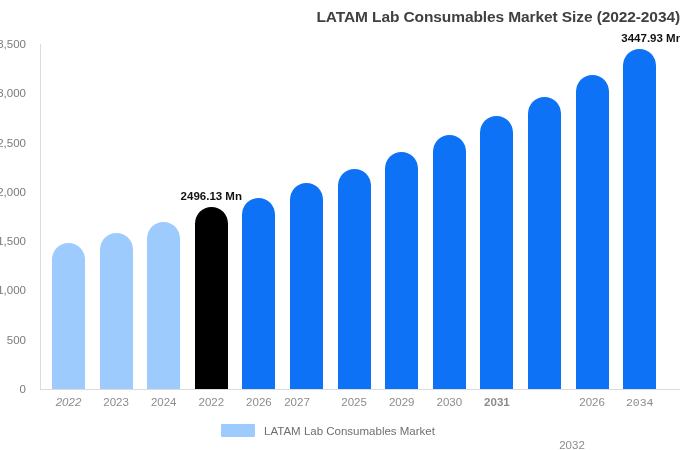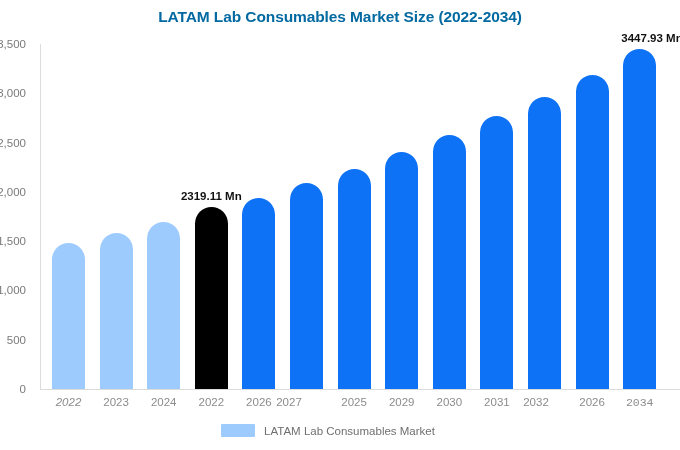--- a/index.html
+++ b/index.html
@@ -7,22 +7,22 @@
     width:680px;height:450px;
     background:#ffffff;
     font-family:"Liberation Sans", sans-serif;
     overflow:hidden;
     position:relative;
   }
   #chart-root{position:absolute;inset:0;}
 
   #chart-title{
     position:absolute;left:0;top:8px;width:680px;
-    text-align:center;
-    font-size:15.5px;font-weight:bold;color:#0369a1;
+    text-align:right;
+    font-size:15.5px;font-weight:bold;color:#404040;
     letter-spacing:-0.1px;
     white-space:nowrap;
   }
 
   
   #plot{
     position:absolute;
     left:40px;top:44px;
     width:640px;height:346px;
   }
@@ -123,36 +123,36 @@
         <div class="bar" style="left: 202.4px; height: 191.229px; background: rgb(13, 114, 245);"></div>
         <div class="bar" style="left: 250px; height: 205.521px; background: rgb(13, 114, 245);"></div>
         <div class="bar" style="left: 297.6px; height: 219.814px; background: rgb(13, 114, 245);"></div>
         <div class="bar" style="left: 345.2px; height: 236.571px; background: rgb(13, 114, 245);"></div>
         <div class="bar" style="left: 392.8px; height: 254.314px; background: rgb(13, 114, 245);"></div>
         <div class="bar" style="left: 440.4px; height: 273.043px; background: rgb(13, 114, 245);"></div>
         <div class="bar" style="left: 488px; height: 291.771px; background: rgb(13, 114, 245);"></div>
         <div class="bar" style="left: 535.6px; height: 313.95px; background: rgb(13, 114, 245);"></div>
         <div class="bar" style="left: 583.2px; height: 339.867px; background: rgb(13, 114, 245);"></div>
       </div>
-  <div class="data-label" style="top: 145.642px; left: 171.3px; transform: translateX(-50%);">2319.11 Mn</div>
+  <div class="data-label" style="top: 145.642px; left: 171.3px; transform: translateX(-50%);">2496.13 Mn</div>
       <div class="data-label" style="top: -11.8674px; left: 574px; transform: translateX(-50%); margin-left: 38px;">3447.93 Mn</div>
     </div>
 
   <div id="x-ticks">
       <div class="x-tick" style="left: 28.5px; font-style: italic;">2022</div>
       <div class="x-tick" style="left: 76.1px;">2023</div>
       <div class="x-tick" style="left: 123.7px;">2024</div>
       <div class="x-tick" style="left: 171.3px;">2022</div>
       <div class="x-tick" style="left: 218.9px;">2026</div>
-      <div class="x-tick" style="left: 249px;">2027</div>
+      <div class="x-tick" style="left: 257px;">2027</div>
       <div class="x-tick" style="left: 314.1px;">2025</div>
       <div class="x-tick" style="left: 361.7px;">2029</div>
       <div class="x-tick" style="left: 409.3px;">2030</div>
-      <div class="x-tick" style="left: 456.9px;">2031</div>
-      <div class="x-tick" style="left: 496px;">2032</div>
+      <div class="x-tick" style="left: 456.9px; font-weight: bold;">2031</div>
+      <div class="x-tick" style="left: 532px; margin-top: 43px;">2032</div>
       <div class="x-tick" style="left: 552.1px;">2026</div>
       <div class="x-tick" style="left: 599.7px; font-family: Liberation Mono, monospace;">2034</div>
     </div>
 
   <div id="legend">
     <span id="legend-swatch"></span>
     <span id="legend-label">LATAM Lab Consumables Market</span>
   </div>
 
 </div>

